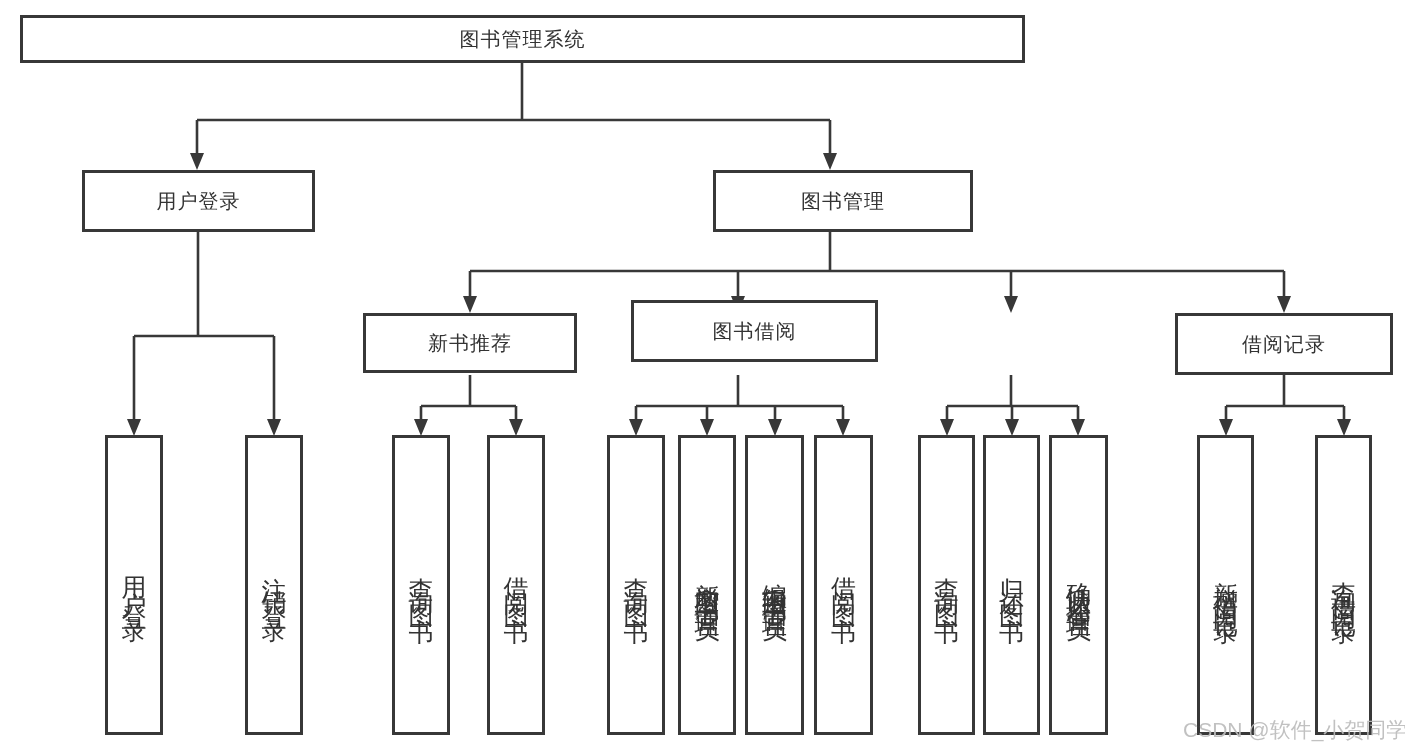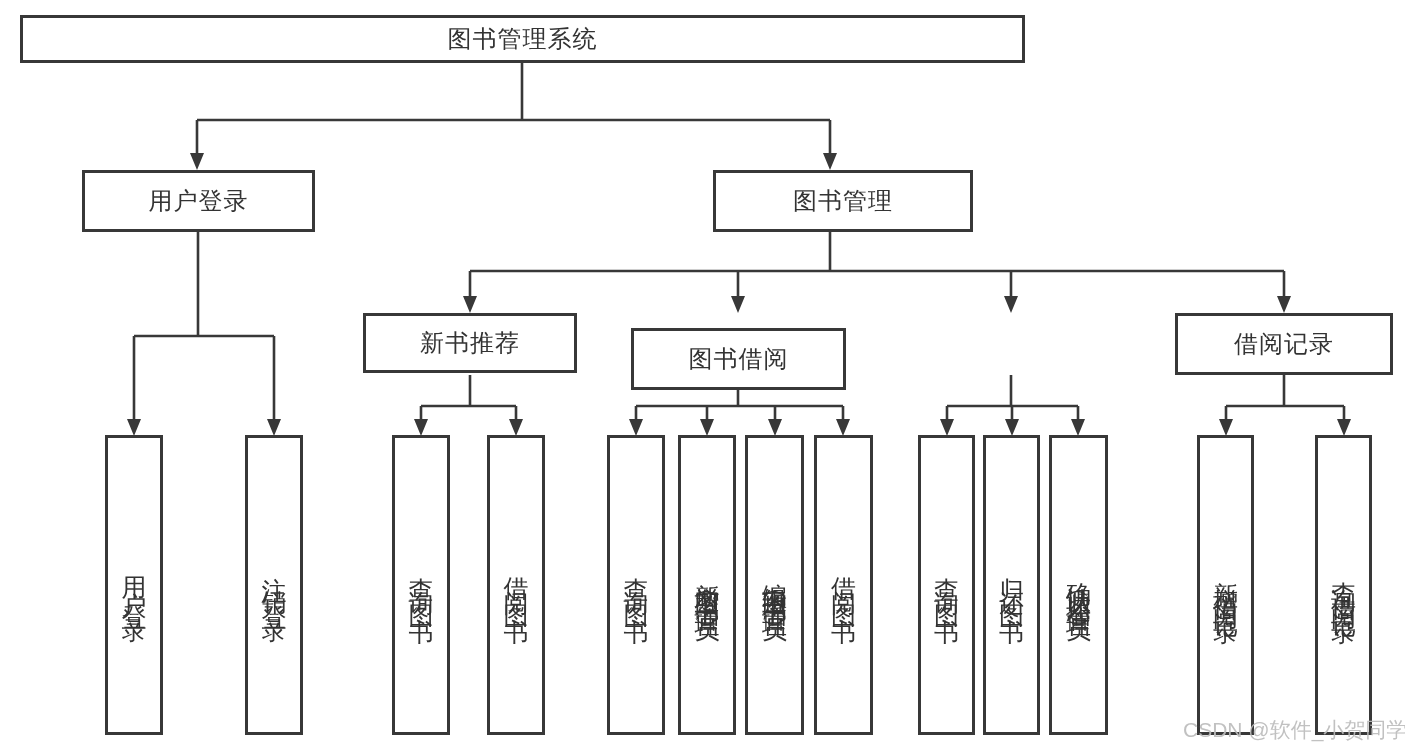--- a/index.html
+++ b/index.html
@@ -13,21 +13,21 @@
   }
   .connectors{position:absolute;left:0;top:0;width:1405px;height:747px;pointer-events:none;}
   .node{
     position:absolute;
     box-sizing:border-box;
     border:3px solid #383838;
     background:#ffffff;
     display:flex;
     align-items:center;
     justify-content:center;
-    font-size:24px;
+    font-size:20px;
     letter-spacing:1px;
     white-space:nowrap;
   }
   .leaf{font-size:25px;}
   .vtext{
     writing-mode:vertical-rl;
     text-orientation:mixed;
     line-height:1;
   }
   .ls-wide{letter-spacing:14px;}
@@ -87,21 +87,21 @@
   <div class="node" style="left:82px;top:170px;width:233px;height:62px">
     <span>用户登录</span>
   </div>
   <div class="node" style="left:713px;top:170px;width:260px;height:62px">
     <span>图书管理</span>
   </div>
 
   <div class="node" style="left:363px;top:313px;width:214px;height:60px">
     <span>新书推荐</span>
   </div>
-  <div class="node" style="left:631px;top:328px;width:215px;height:62px">
+  <div class="node" style="left:631px;top:300px;width:247px;height:62px">
     <span>图书借阅</span>
   </div>
   <div class="node" style="left:1175px;top:313px;width:218px;height:62px">
     <span>借阅记录</span>
   </div>
 
   <div class="node leaf" style="left:105px;top:435px;width:58px;height:300px">
     <span class="vtext ls-wide">用户登录</span>
   </div>
   <div class="node leaf" style="left:245px;top:435px;width:58px;height:300px">

